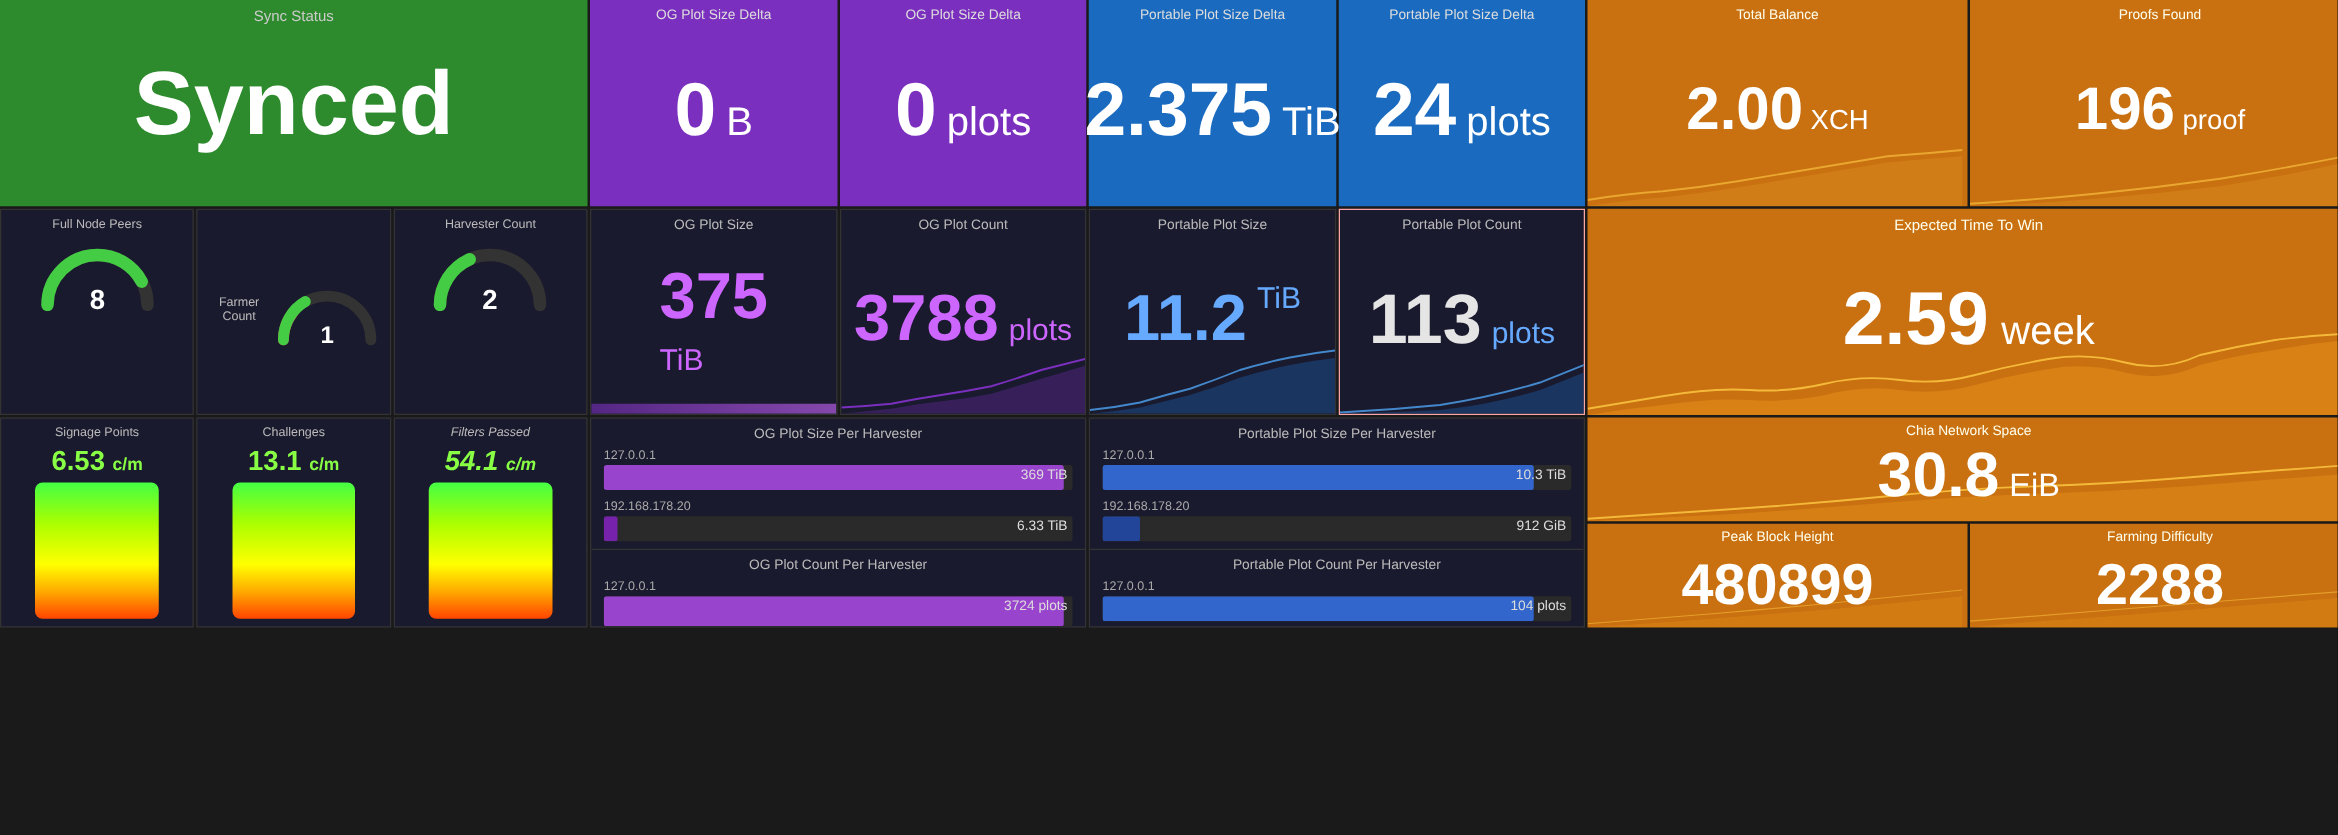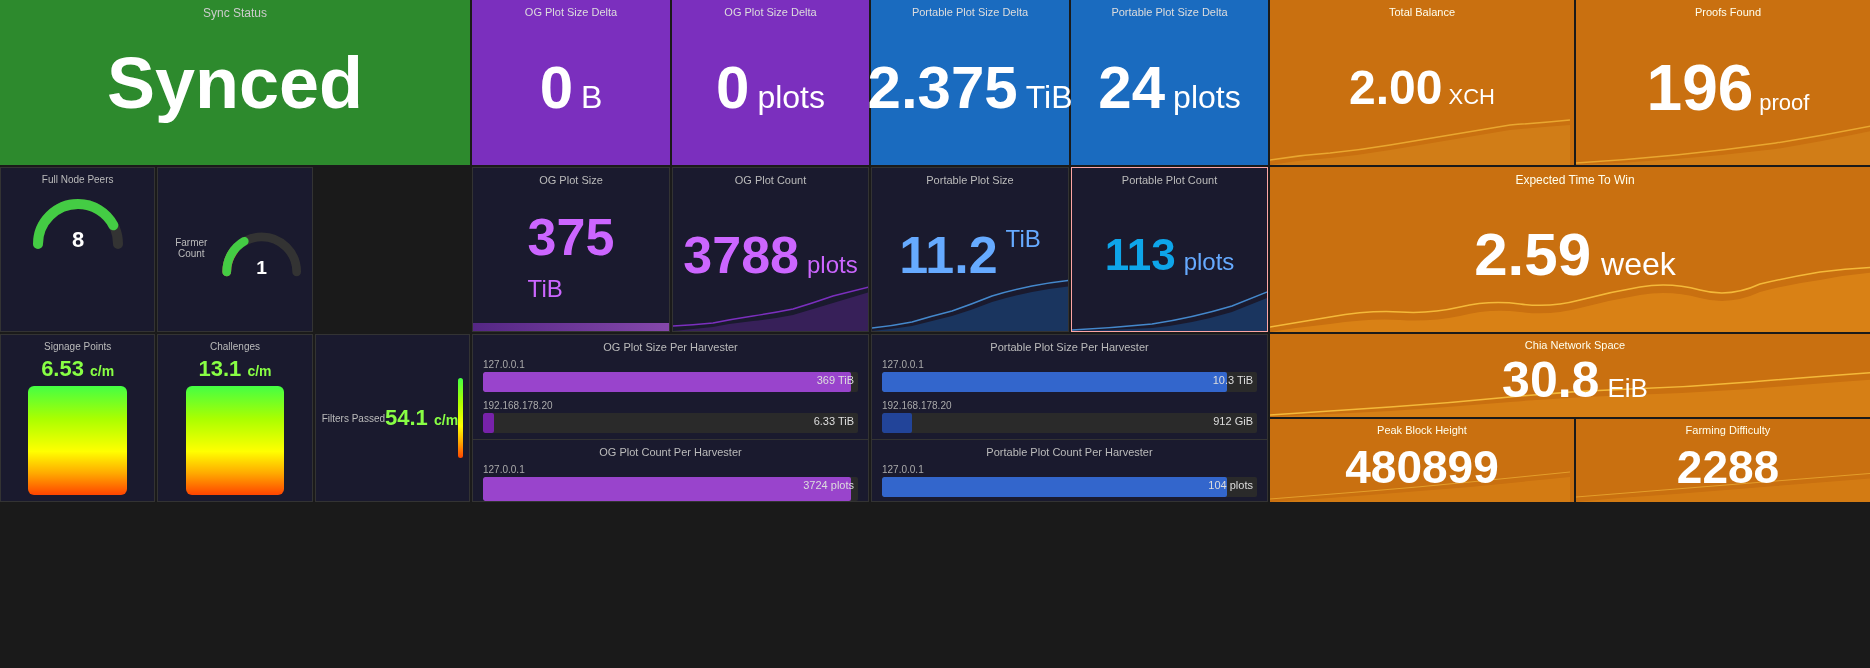--- a/index.html
+++ b/index.html
@@ -62,21 +62,21 @@
         <span style="font-size:22px;color:#fff;">XCH</span>
       </div>
       <svg style="position:absolute;bottom:0;left:0;right:0;height:50px;" viewBox="0 0 300 50" preserveAspectRatio="none">
         <path d="M0,45 Q30,40 60,38 Q90,35 120,30 Q150,25 180,20 Q210,15 240,10 Q270,8 300,5" stroke="#ffcc44" stroke-width="1.5" fill="none" opacity="0.6"></path>
         <path d="M0,50 Q30,45 60,43 Q90,40 120,35 Q150,30 180,25 Q210,20 240,15 Q270,12 300,10 L300,50 Z" fill="#ffcc44" opacity="0.15"></path>
       </svg>
     </div>
     <div style="background:#c97010;display:flex;flex-direction:column;align-items:center;justify-content:center;position:relative;overflow:hidden;">
       <span style="position:absolute;top:6px;left:0;right:0;text-align:center;font-size:11px;color:#ffe;z-index:2;">Proofs Found</span>
       <div style="display:flex;align-items:baseline;gap:6px;z-index:2;margin-top:10px;">
-        <span style="font-size:64px;font-weight:bold;color:#fff;">196</span>
+        <span style="font-size:48px;font-weight:bold;color:#fff;">196</span>
         <span style="font-size:22px;color:#fff;">proof</span>
       </div>
       <svg style="position:absolute;bottom:0;left:0;right:0;height:50px;" viewBox="0 0 300 50" preserveAspectRatio="none">
         <path d="M0,48 Q50,45 100,40 Q150,35 200,28 Q250,20 300,10" stroke="#ffcc44" stroke-width="1.5" fill="none" opacity="0.6"></path>
         <path d="M0,50 Q50,48 100,44 Q150,40 200,34 Q250,26 300,15 L300,50 Z" fill="#ffcc44" opacity="0.15"></path>
       </svg>
     </div>
   </div>
 
   <div style="display:grid;grid-template-columns:1fr 1fr 1fr;gap:2px;">
@@ -93,20 +93,28 @@
     <div style="background:#1a1a2e;display:flex;align-items:center;justify-content:flex-start;padding:6px;position:relative;border:1px solid #333;">
       <span style="font-size:10px;color:#bbb;text-align:center;margin-bottom:4px;">Farmer Count</span>
       <svg width="100" height="60" viewBox="0 0 100 60">
         <path d="M10,55 A40,40 0 0,1 90,55" stroke="#333" stroke-width="10" fill="none" stroke-linecap="round"></path>
         <path d="M10,55 A40,40 0 0,1 90,55" stroke="#cc4444" stroke-width="10" fill="none" stroke-linecap="round" stroke-dasharray="126" stroke-dashoffset="100"></path>
         <path d="M10,55 A40,40 0 0,1 30,20" stroke="#44cc44" stroke-width="10" fill="none" stroke-linecap="round"></path>
         <text x="50" y="58" text-anchor="middle" fill="#fff" font-size="22" font-weight="bold">1</text>
       </svg>
     </div>
 
+    <div style="background:#1a1a2e;display:flex;flex-direction:column;align-items:center;justify-content:flex-start;padding:6px;position:relative;border:1px solid #333;">
+      <span style="font-size:10px;color:#bbb;text-align:center;margin-bottom:4px;">Harvester Count</span>
+      <svg width="100" height="60" viewBox="0 0 100 60">
+        <path d="M10,55 A40,40 0 0,1 90,55" stroke="#333" stroke-width="10" fill="none" stroke-linecap="round"></path>
+        <path d="M10,55 A40,40 0 0,1 90,55" stroke="#44cc44" stroke-width="10" fill="none" stroke-linecap="round" stroke-dasharray="126" stroke-dashoffset="80"></path>
+        <text x="50" y="58" text-anchor="middle" fill="#fff" font-size="22" font-weight="bold">2</text>
+      </svg>
+    </div>
   </div>
 
   <div style="background:#1a1a2e;display:flex;flex-direction:column;align-items:center;justify-content:center;position:relative;border:1px solid #333;overflow:hidden;">
     <span style="position:absolute;top:6px;left:0;right:0;text-align:center;font-size:11px;color:#bbb;">OG Plot Size</span>
     <div style="display:flex;align-items:baseline;gap:8px;margin-top:10px;flex-direction:column;">
       <span style="font-size:52px;font-weight:bold;color:#cc66ff;">375</span>
       <span style="font-size:24px;color:#cc66ff;">TiB</span>
     </div>
     <div style="position:absolute;bottom:0;left:0;right:0;height:8px;background:linear-gradient(to right,#7b2fbe,#cc66ff);opacity:0.6;"></div>
   </div>
@@ -131,21 +139,21 @@
     </div>
     <svg style="position:absolute;bottom:0;left:0;right:0;height:55px;" viewBox="0 0 200 55" preserveAspectRatio="none">
       <path d="M0,52 Q20,50 40,46 Q60,40 80,35 Q100,28 120,20 Q140,14 160,10 Q180,6 200,4" stroke="#4488cc" stroke-width="1.5" fill="none"></path>
       <path d="M0,55 Q20,53 40,50 Q60,45 80,40 Q100,34 120,26 Q140,20 160,16 Q180,12 200,10 L200,55 Z" fill="#1a5090" opacity="0.5"></path>
     </svg>
   </div>
 
   <div style="background:#1a1a2e;display:flex;flex-direction:column;align-items:center;justify-content:center;position:relative;border:1px solid #fca5a5;overflow:hidden;">
     <span style="position:absolute;top:6px;left:0;right:0;text-align:center;font-size:11px;color:#bbb;">Portable Plot Count</span>
     <div style="display:flex;align-items:baseline;gap:8px;margin-top:10px;">
-      <span style="font-size:44px;font-weight:bold;color:#0ea5e9;">113</span>
+      <span style="font-size:56px;font-weight:bold;color:#e5e5e5;">113</span>
       <span style="font-size:24px;color:#66aaff;">plots</span>
     </div>
     <svg style="position:absolute;bottom:0;left:0;right:0;height:55px;" viewBox="0 0 200 55" preserveAspectRatio="none">
       <path d="M0,54 Q40,52 80,48 Q120,42 160,30 Q180,22 200,14" stroke="#4488cc" stroke-width="1.5" fill="none"></path>
       <path d="M0,55 Q40,54 80,52 Q120,48 160,36 Q180,28 200,20 L200,55 Z" fill="#1a5090" opacity="0.5"></path>
     </svg>
   </div>
 
   <div style="background:#c97010;display:flex;flex-direction:column;align-items:center;justify-content:center;position:relative;overflow:hidden;">
     <span style="position:absolute;top:6px;left:0;right:0;text-align:center;font-size:12px;color:#ffe;z-index:2;">Expected Time To Win</span>
@@ -166,21 +174,21 @@
       <span style="font-size:22px;font-weight:bold;color:#88ff44;margin:4px 0;">6.53 <span style="font-size:14px;">c/m</span></span>
       <div style="width:70%;flex:1;border-radius:6px;background:linear-gradient(to bottom,#44ff44 0%,#aaff00 30%,#ffff00 60%,#ffaa00 80%,#ff4400 100%);min-height:80px;"></div>
     </div>
 
     <div style="background:#1a1a2e;display:flex;flex-direction:column;align-items:center;padding:6px;border:1px solid #333;overflow:hidden;">
       <span style="font-size:10px;color:#bbb;text-align:center;">Challenges</span>
       <span style="font-size:22px;font-weight:bold;color:#88ff44;margin:4px 0;">13.1 <span style="font-size:14px;">c/m</span></span>
       <div style="width:70%;flex:1;border-radius:6px;background:linear-gradient(to bottom,#44ff44 0%,#aaff00 30%,#ffff00 60%,#ffaa00 80%,#ff4400 100%);min-height:80px;"></div>
     </div>
 
-    <div style="background:#1a1a2e;display:flex;align-items:center;padding:6px;border:1px solid #333;overflow:hidden;">
+    <div style="background:#1a1a2e;display:flex;flex-direction:column;align-items:center;padding:6px;border:1px solid #333;overflow:hidden;font-style:italic;">
       <span style="font-size:10px;color:#bbb;text-align:center;">Filters Passed</span>
       <span style="font-size:22px;font-weight:bold;color:#88ff44;margin:4px 0;">54.1 <span style="font-size:14px;">c/m</span></span>
       <div style="width:70%;flex:1;border-radius:6px;background:linear-gradient(to bottom,#44ff44 0%,#aaff00 30%,#ffff00 60%,#ffaa00 80%,#ff4400 100%);min-height:80px;"></div>
     </div>
   </div>
 
   <div style="grid-column:span 2;background:#1a1a2e;display:flex;flex-direction:column;border:1px solid #333;overflow:hidden;">
 
     <div style="flex:1;padding:6px 10px;border-bottom:1px solid #333;">
       <div style="font-size:11px;color:#bbb;text-align:center;margin-bottom:6px;">OG Plot Size Per Harvester</div>

